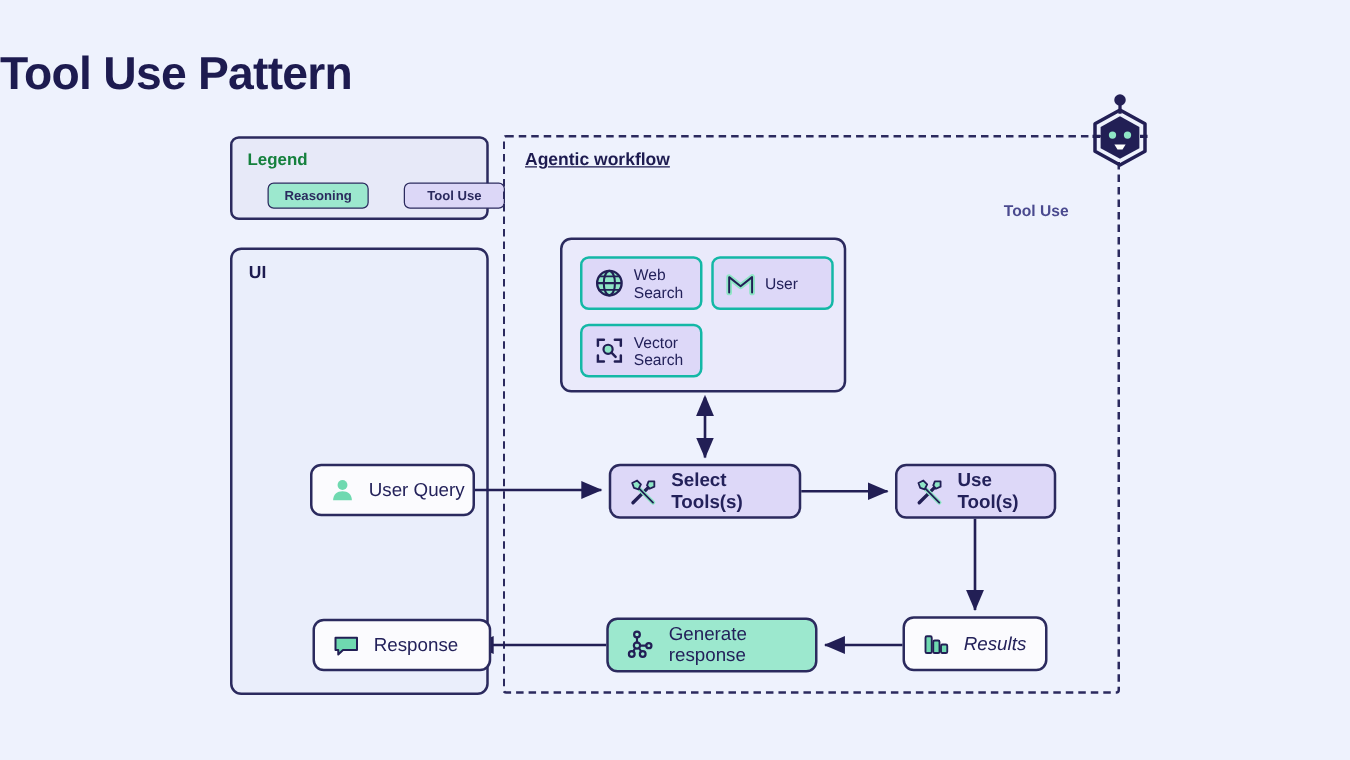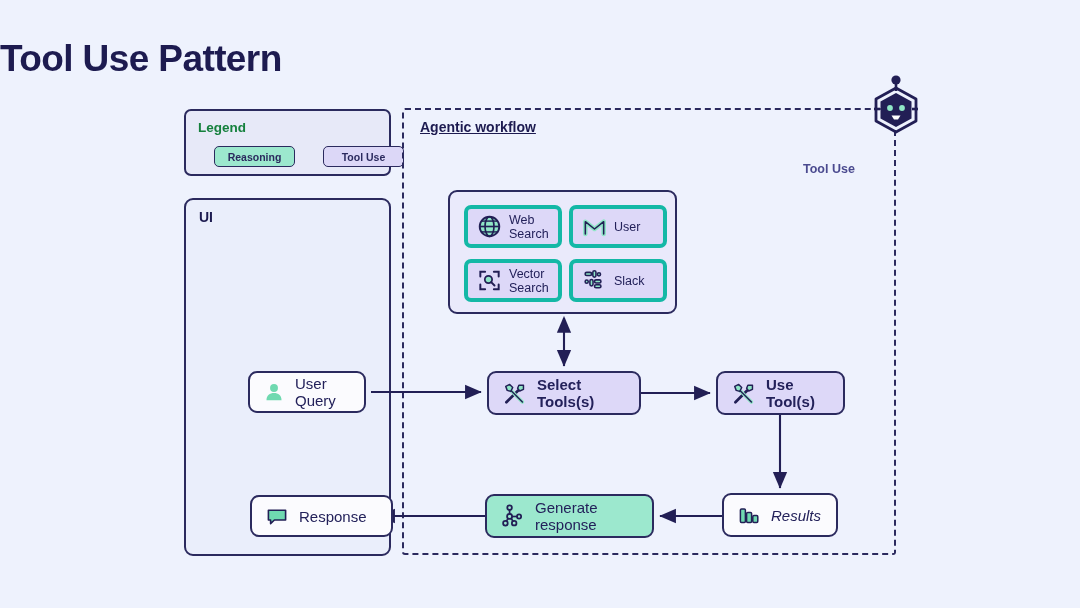--- a/index.html
+++ b/index.html
@@ -78,21 +78,21 @@
     position: absolute; left: 448px; top: 190px;
     width: 229px; height: 124px;
     background: #eaeafb;
     border: 2px solid #2b2a5e;
     border-radius: 9px;
   }
   .tool-card {
     position: absolute;
     width: 98px; height: 43px;
     background: #ddd8f8;
-    border: 4px solid #14b8a6;
+    border: 2px solid #14b8a6;
     border-radius: 7px;
     display: flex; align-items: center; gap: 7px;
     padding-left: 9px;
   }
   .tool-card .tlabel {
     font-size: 12.5px; color: #23215a; line-height: 1.12;
   }
   .tc0 { left: 14px;  top: 13px; }
   .tc1 { left: 119px; top: 13px; }
   .tc2 { left: 14px;  top: 67px; }
@@ -104,21 +104,21 @@
     border: 2px solid #2b2a5e;
     border-radius: 9px;
     display: flex; align-items: center; gap: 10px;
     padding-left: 13px;
     font-size: 15px; color: #23215a;
   }
   .node.white    { background: #fbfbfe; }
   .node.lav      { background: #ddd8f8; font-weight: bold; }
   .node.mint     { background: #9ce8ce; justify-content: center; }
 
-  .n-userquery   { left: 248px; top: 371px; width: 118px; height: 42px; }
+  .n-userquery   { left: 248px; top: 371px; width: 132px; height: 42px; }
   .n-select      { left: 487px; top: 371px; width: 154px; height: 44px; }
   .n-usetool     { left: 716px; top: 371px; width: 129px; height: 44px; }
   .n-response    { left: 250px; top: 495px; width: 143px; height: 42px; }
   .n-generate    { left: 485px; top: 494px; width: 169px; height: 44px; }
   .n-results     { left: 722px; top: 493px; width: 116px; height: 44px; font-style: italic; }
 
   
   #wires { position: absolute; left: 0; top: 0; width: 1080px; height: 608px; pointer-events: none; }
 
   .ic { flex: 0 0 auto; display: block; }
@@ -190,34 +190,20 @@
         <path d="M7.8 20.4 L3.2 20.4 L3.2 15.8" fill="none" stroke="#221f55" stroke-width="1.9" stroke-linecap="round"></path>
         <circle cx="11" cy="11" r="3.5" fill="#8fe6c6" stroke="#221f55" stroke-width="1.7"></circle>
         <line x1="13.6" y1="13.6" x2="16.8" y2="16.8" stroke="#221f55" stroke-width="1.9" stroke-linecap="round"></line>
       </svg>
       <span class="tlabel">
         <span>Vector</span><br>
         <span>Search</span>
       </span>
     </div>
 
-    <div class="tool-card tc3">
-      <svg class="ic" width="25" height="25" viewBox="0 0 24 24">
-        <g stroke="#221f55" stroke-width="1.5" fill="#8fe6c6">
-          <rect x="3.0" y="4.2" width="6.2" height="3.0" rx="1.5"></rect>
-          <rect x="10.4" y="2.6" width="3.0" height="6.2" rx="1.5"></rect>
-          <rect x="14.8" y="4.6" width="3.0" height="3.0" rx="1.5"></rect>
-          <rect x="3.0" y="11.6" width="3.0" height="3.0" rx="1.5"></rect>
-          <rect x="7.6" y="11.0" width="3.0" height="6.2" rx="1.5"></rect>
-          <rect x="12.0" y="11.4" width="6.2" height="3.0" rx="1.5"></rect>
-          <rect x="12.0" y="16.0" width="6.2" height="3.0" rx="1.5"></rect>
-        </g>
-      </svg>
-      <span class="tlabel">Slack</span>
-    </div>
   </div>
 
   <svg id="wires">
     <defs>
       <marker id="ah" markerWidth="9" markerHeight="9" refX="7.6" refY="4" orient="auto">
         <path d="M0,0.6 L8,4 L0,7.4 Z" fill="#221f55"></path>
       </marker>
       <marker id="ahb" markerWidth="9" markerHeight="9" refX="1.0" refY="4" orient="auto">
         <path d="M8,0.6 L0,4 L8,7.4 Z" fill="#221f55"></path>
       </marker>

